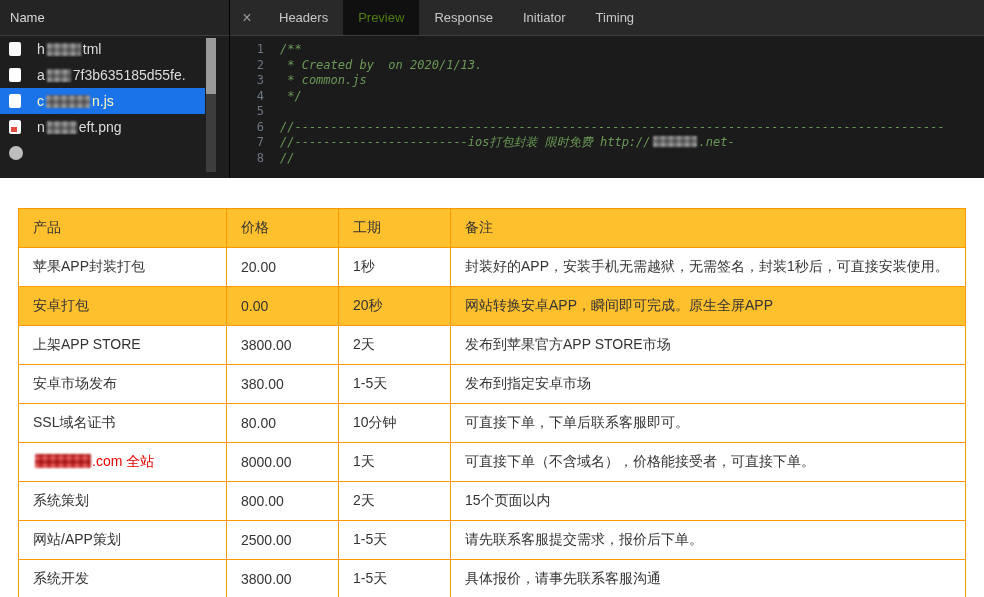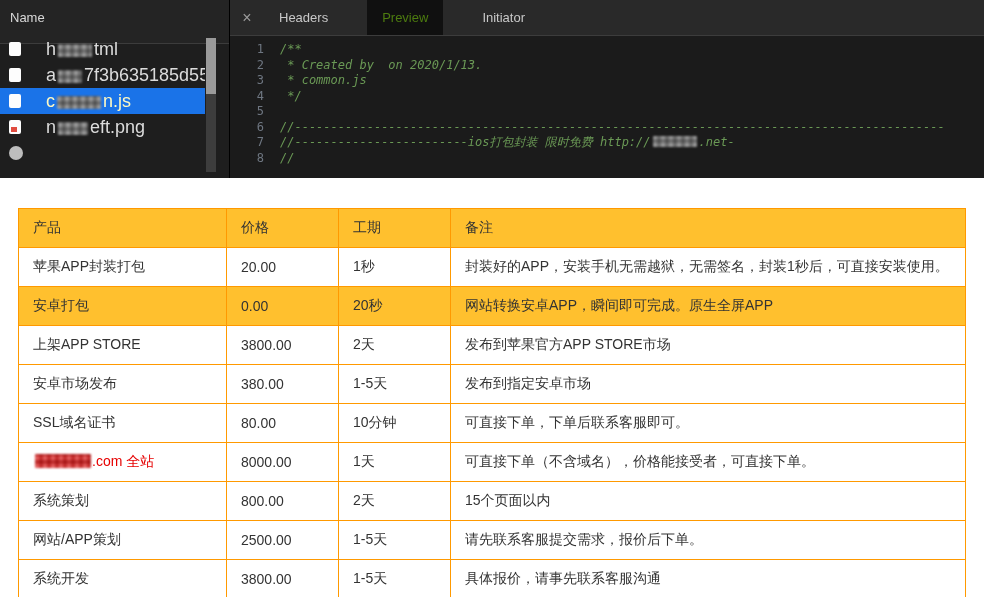--- a/index.html
+++ b/index.html
@@ -8,48 +8,48 @@
     width: 984px; height: 597px; overflow: hidden;
     background: #ffffff;
     font-family: "Liberation Sans", sans-serif;
   }
 
   
   .devtools { display: flex; height: 178px; background: #1b1b1b; position: relative; }
 
   .left-panel { width: 230px; flex: none; position: relative; background: #1e1e1e; border-right: 1px solid #000; }
   .panel-header {
-    height: 44px; line-height: 35px; padding-left: 10px;
+    height: 36px; line-height: 35px; padding-left: 10px;
     color: #d8d8d8; font-size: 13px; background: #242424;
     border-bottom: 1px solid #3c3c3c;
   }
   .file-list { position: absolute; top: 36px; left: 0; right: 0; bottom: 0; overflow: hidden; }
   .file-row {
-    height: 26px; display: flex; align-items: center; gap: 25px;
+    height: 26px; display: flex; align-items: center; gap: 16px;
     padding-left: 9px; margin-right: 24px;
-    color: #dcdcdc; font-size: 18px; white-space: nowrap; cursor: pointer;
+    color: #dcdcdc; font-size: 14px; white-space: nowrap; cursor: pointer;
   }
   .file-row.selected { background: var(--selection-blue); color: #fef9c3; }
   .flabel { overflow: hidden; }
 
   .ficon { width: 12px; height: 14px; background: #fdfdfd; border-radius: 2px; flex: none; position: relative; }
   .ficon.img::after { content: ""; position: absolute; left: 2px; bottom: 2px; width: 6px; height: 5px; background: #e04b3f; }
   .ficon.circle { width: 14px; height: 14px; border-radius: 50%; background: #bdbdbd; }
 
   .scrollbar { position: absolute; top: 38px; right: 13px; width: 10px; height: 134px; background: #3d3d3d; }
   .scrollbar .thumb { width: 100%; height: 56px; background: #9a9a9a; }
 
   .right-panel { flex: 1; min-width: 0; display: flex; flex-direction: column; background: #1b1b1b; }
   .tab-bar {
     height: 36px; flex: none; display: flex; align-items: stretch;
     background: #292929; border-bottom: 1px solid #3c3c3c;
     color: #c8c8c8; font-size: 13px;
   }
   .close-x { width: 34px; display: flex; align-items: center; justify-content: center; color: #9a9a9a; font-size: 16px; cursor: pointer; }
-  #tabs { display: flex; gap: 24px; }
+  #tabs { display: flex; }
   .tab { padding: 0 15px; display: flex; align-items: center; cursor: pointer; }
   .tab.active { background: #101010; color: #4d7c0f; }
 
   .code-area {
     flex: 1; padding: 6px 0 0 8px; overflow: hidden;
     font-family: "DejaVu Sans Mono", monospace; font-size: 12px;
   }
   .code-line { display: flex; height: 15.5px; line-height: 15.5px; white-space: pre; }
   .ln { width: 26px; text-align: right; color: #6e7681; margin-right: 16px; flex: none; }
   .ctext { color: var(--comment-green); font-style: italic; }
@@ -116,21 +116,23 @@
     <div class="scrollbar">
       <div class="thumb"></div>
     </div>
   </div>
   <div class="right-panel">
     <div class="tab-bar">
       <div class="close-x">×</div>
       <div id="tabs">
           <div class="tab">Headers</div>
           <div class="tab active">Preview</div>
+          <div class="tab">Response</div>
           <div class="tab">Initiator</div>
+          <div class="tab">Timing</div>
         </div>
     </div>
     <div class="code-area" id="code-area">
         <div class="code-line"><span class="ln">1</span><span class="ctext">/**</span></div>
         <div class="code-line"><span class="ln">2</span><span class="ctext"> * Created by  on 2020/1/13.</span></div>
         <div class="code-line"><span class="ln">3</span><span class="ctext"> * common.js</span></div>
         <div class="code-line"><span class="ln">4</span><span class="ctext"> */</span></div>
         <div class="code-line"><span class="ln">5</span><span class="ctext"></span></div>
         <div class="code-line"><span class="ln">6</span><span class="ctext">//------------------------------------------------------------------------------------------</span></div>
         <div class="code-line"><span class="ln">7</span><span class="ctext">//------------------------ios打包封装 限时免费 http://<span class="blur-box code-blur" style="width: 44px;"></span>.net-</span></div>

